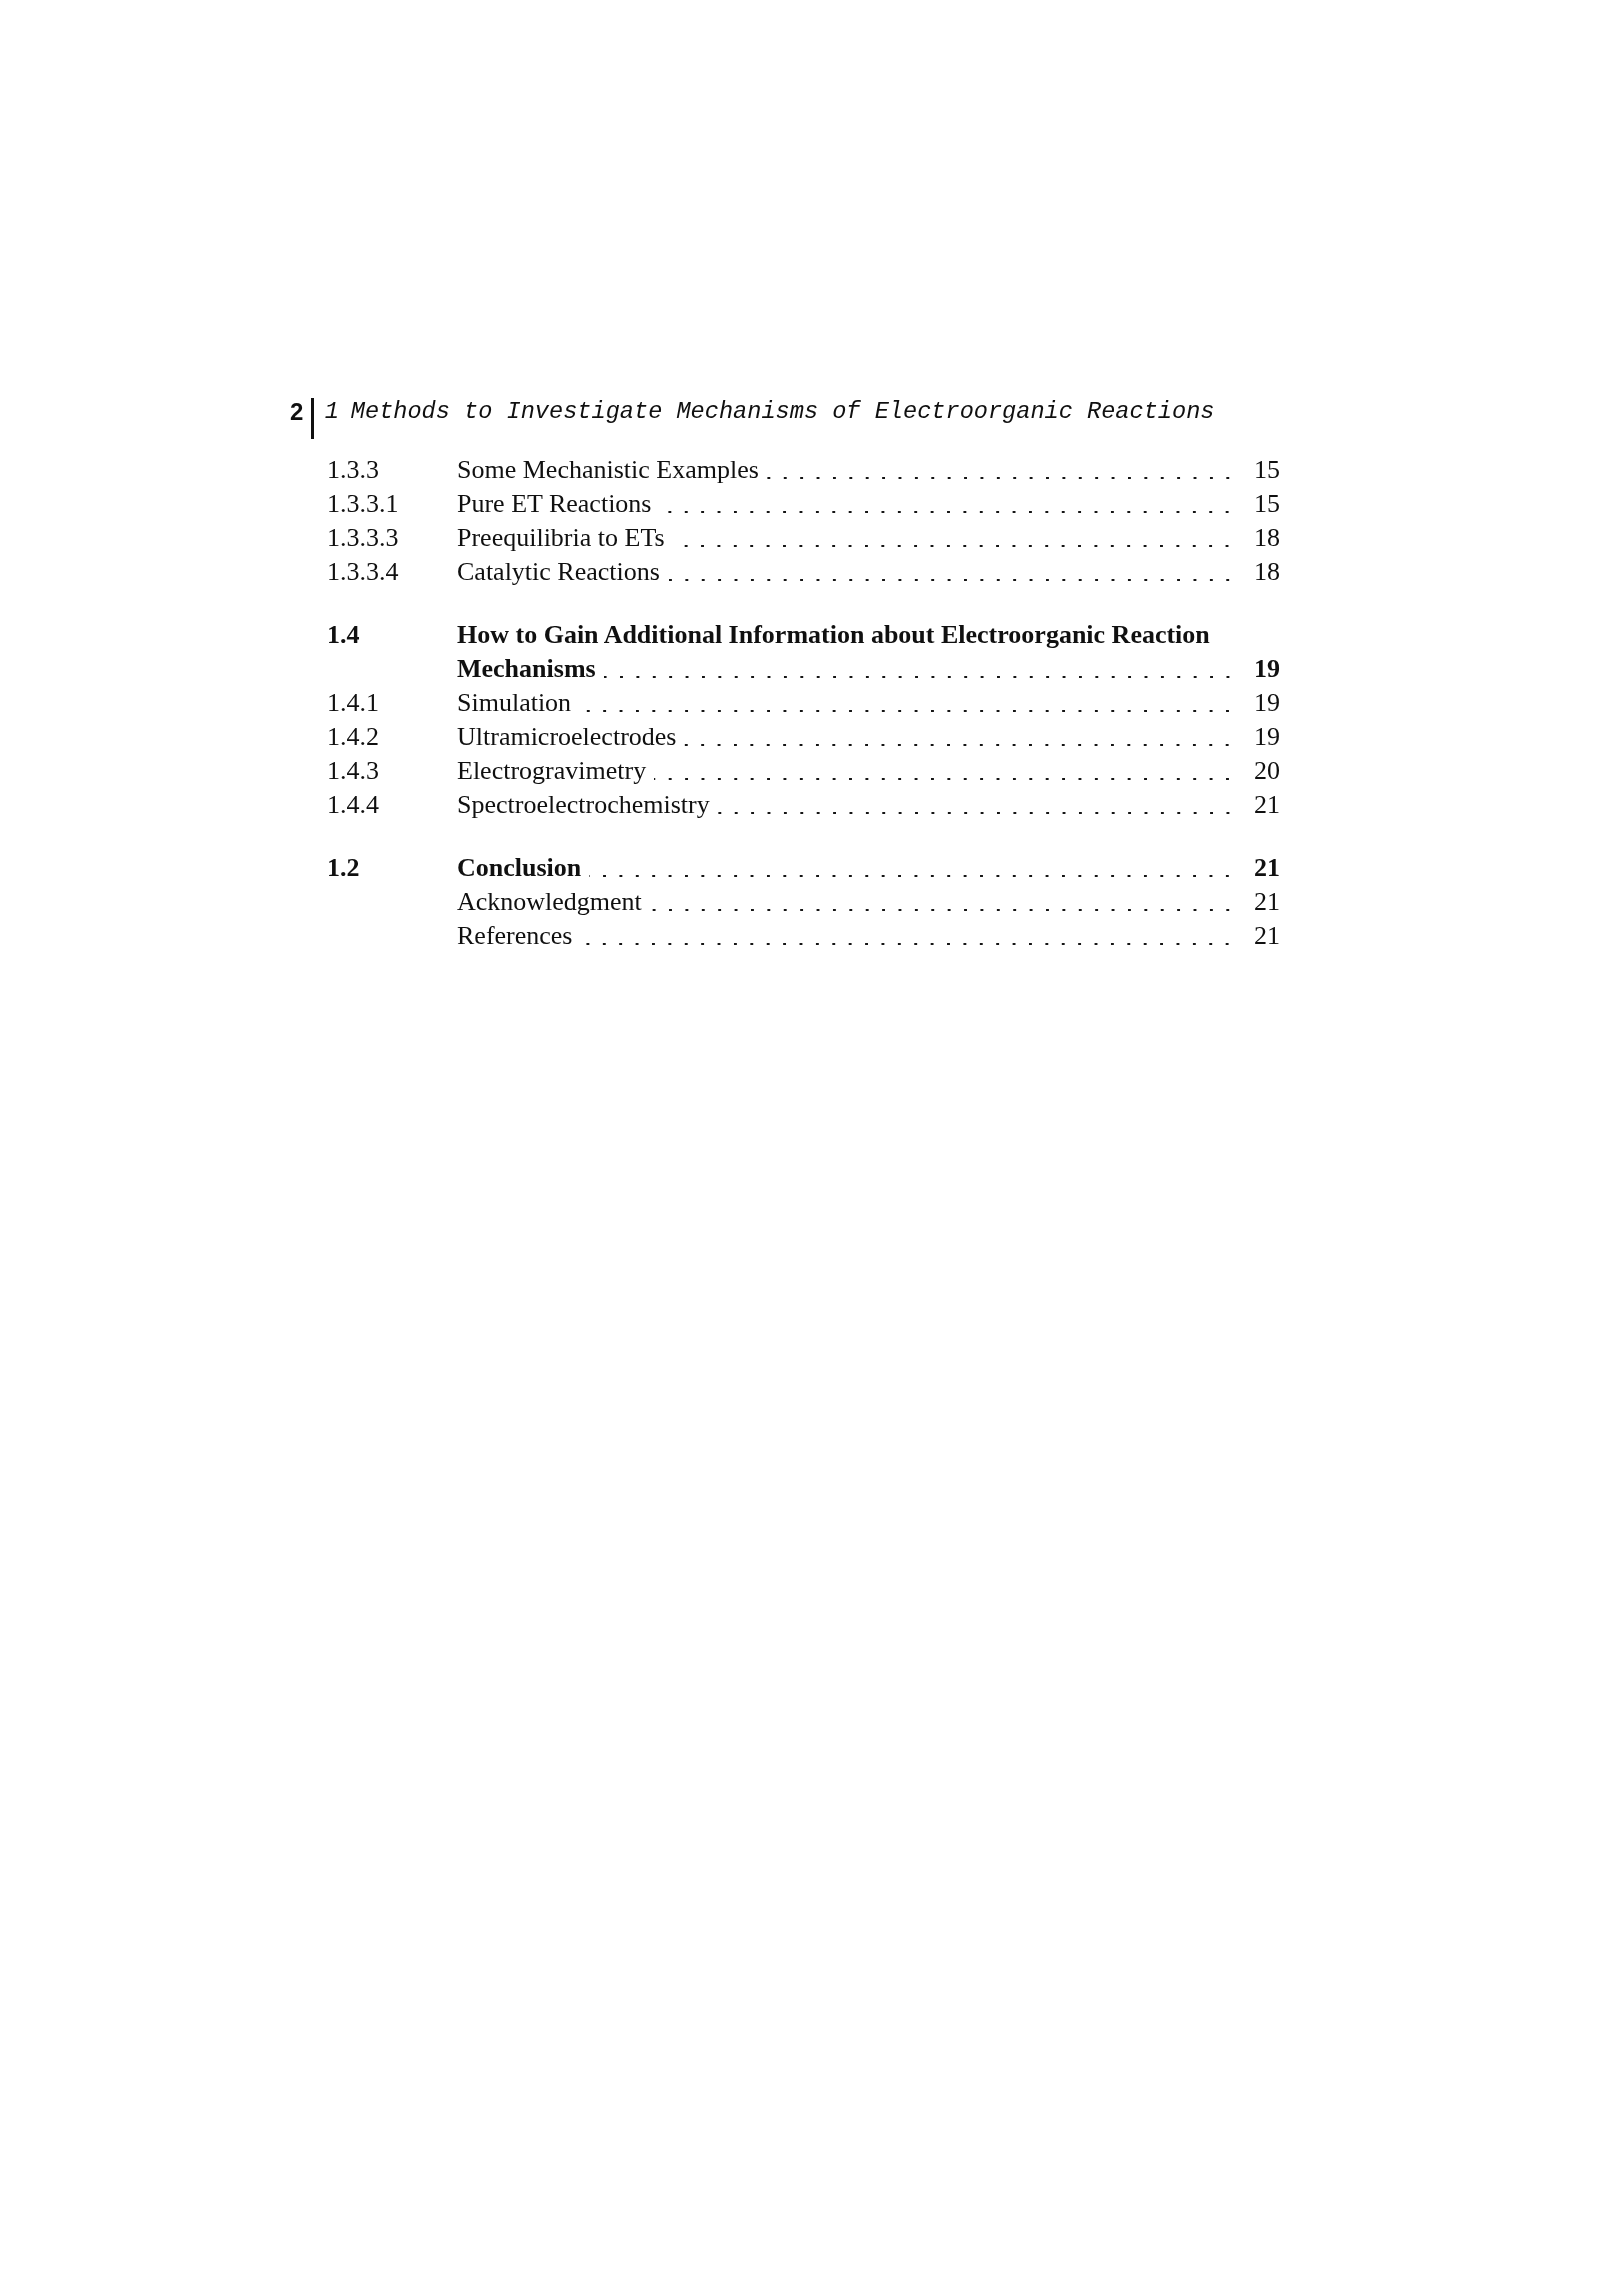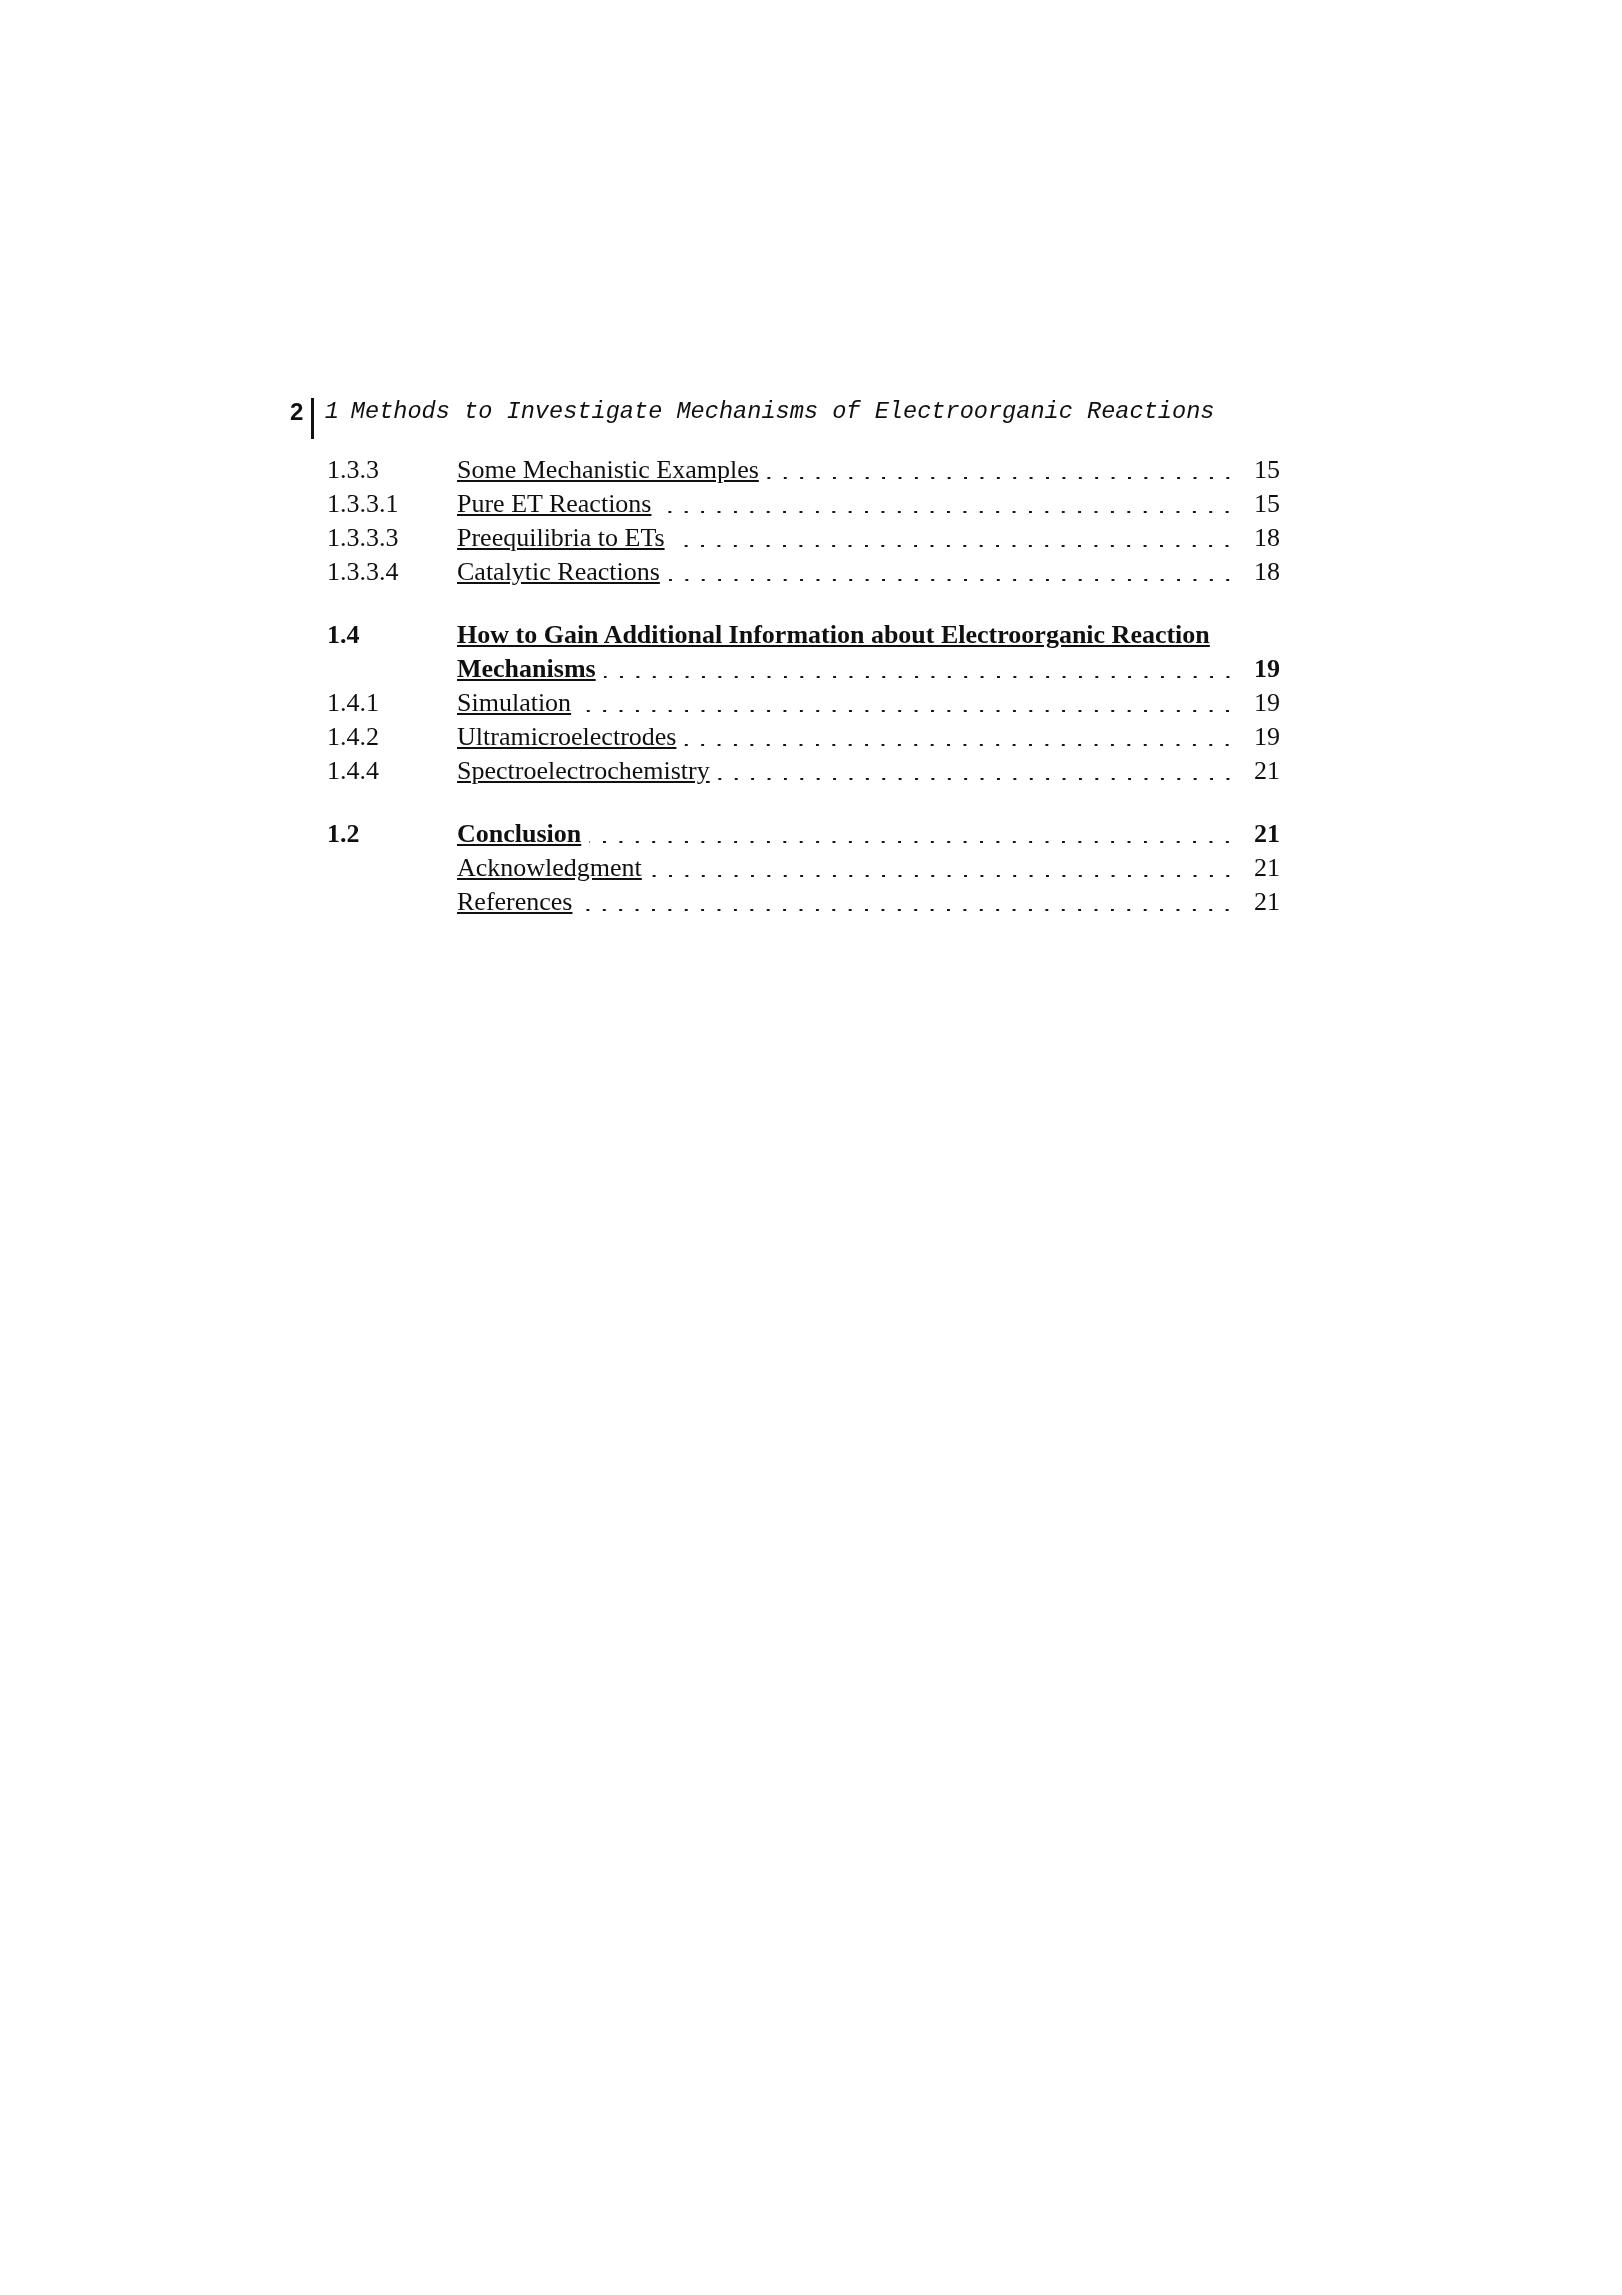--- a/index.html
+++ b/index.html
@@ -63,21 +63,20 @@
     align-items: baseline;
     height: 34px;
     line-height: 34px;
     white-space: nowrap;
   }
   .num {
     flex: 0 0 130px;
   }
   .title {
     flex: 0 0 auto;
-    text-decoration: underline;
   }
   .leader {
     flex: 1 1 auto;
     align-self: stretch;
     margin-left: 7.9px;
     margin-right: 18.3px;
     background-image: radial-gradient(circle, #151515 1.1px, rgba(0,0,0,0) 1.4px);
     background-size: 16.4px 3.9px;
     background-repeat: repeat-x;
     background-position: right 0px bottom 7.2px;
@@ -153,20 +152,26 @@
         <span class="leader"></span>
         <span class="page-col">19</span>
       </div>
       <div class="row">
         <span class="num">1.4.2</span>
         <span class="title">Ultramicroelectrodes</span>
         <span class="leader"></span>
         <span class="page-col">19</span>
       </div>
       <div class="row">
+        <span class="num">1.4.3</span>
+        <span class="title">Electrogravimetry</span>
+        <span class="leader"></span>
+        <span class="page-col">20</span>
+      </div>
+      <div class="row">
         <span class="num">1.4.4</span>
         <span class="title">Spectroelectrochemistry</span>
         <span class="leader"></span>
         <span class="page-col">21</span>
       </div>
     </div>
 
     <div class="toc-group">
       <div class="row bold">
         <span class="num">1.2</span>

